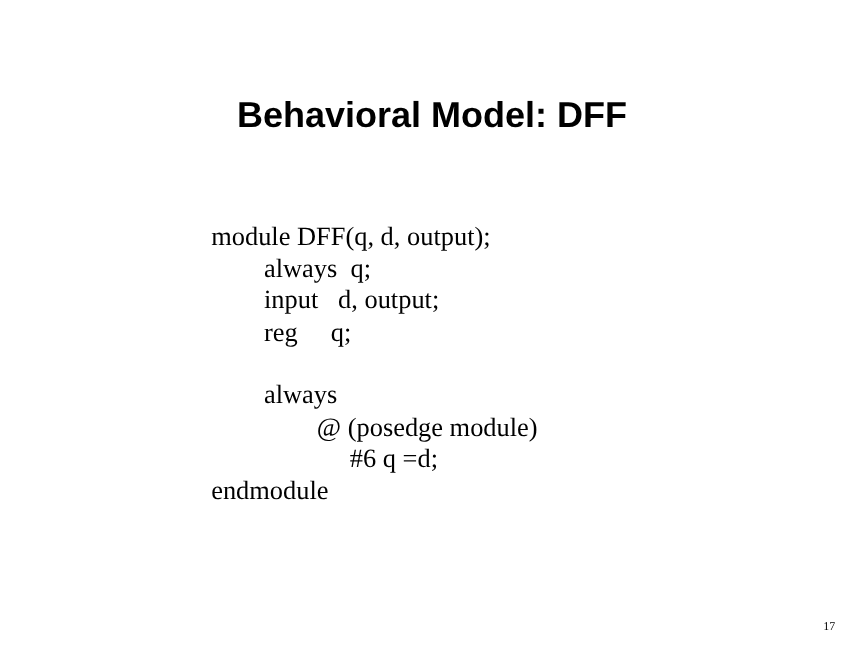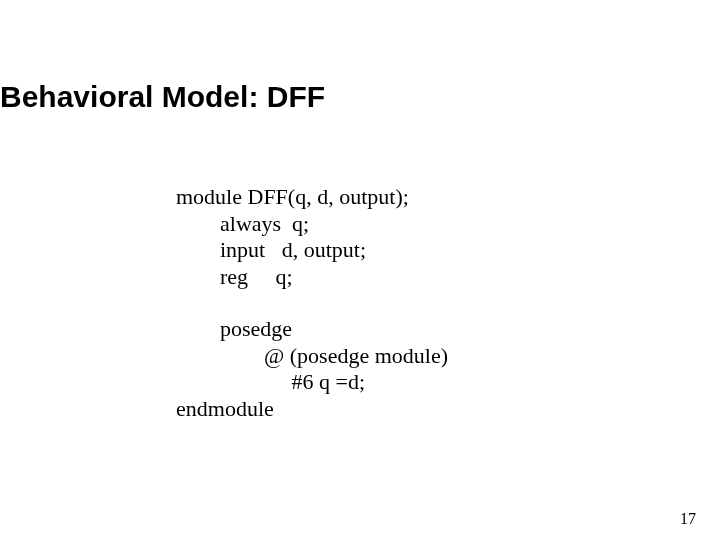--- a/index.html
+++ b/index.html
@@ -15,52 +15,52 @@
   .slide {
     position: relative;
     width: 720px;
     height: 540px;
   }
   .title {
     position: absolute;
     top: 80px;
     left: 0;
     width: 100%;
-    text-align: left;
+    text-align: center;
     font-family: Arial, Helvetica, sans-serif;
     font-weight: bold;
     font-size: 30px;
   }
   .code {
     position: absolute;
     top: 158px;
     left: 176px;
     font-size: 22px;
     line-height: 1.2;
     white-space: pre;
   }
   .page-number {
     position: absolute;
     bottom: 12px;
     right: 24px;
-    font-size: 16px;
+    font-size: 10px;
   }
 </style>
 </head>
 <body>
 
 <div class="slide">
   <div class="title">Behavioral Model: DFF</div>
 
   <div class="code">
 <span>module DFF(q, d, output);</span>
 <span>        always  q;</span>
 <span>        input   d, output;</span>
 <span>        reg     q;</span>
 <span></span>
-<span>        posedge</span>
+<span>        always</span>
 <span>                @ (posedge module)</span>
 <span>                     #6 q =d;</span>
 <span>endmodule</span>
   </div>
 
   <div class="page-number">17</div>
 </div>
 
 </body></html>

